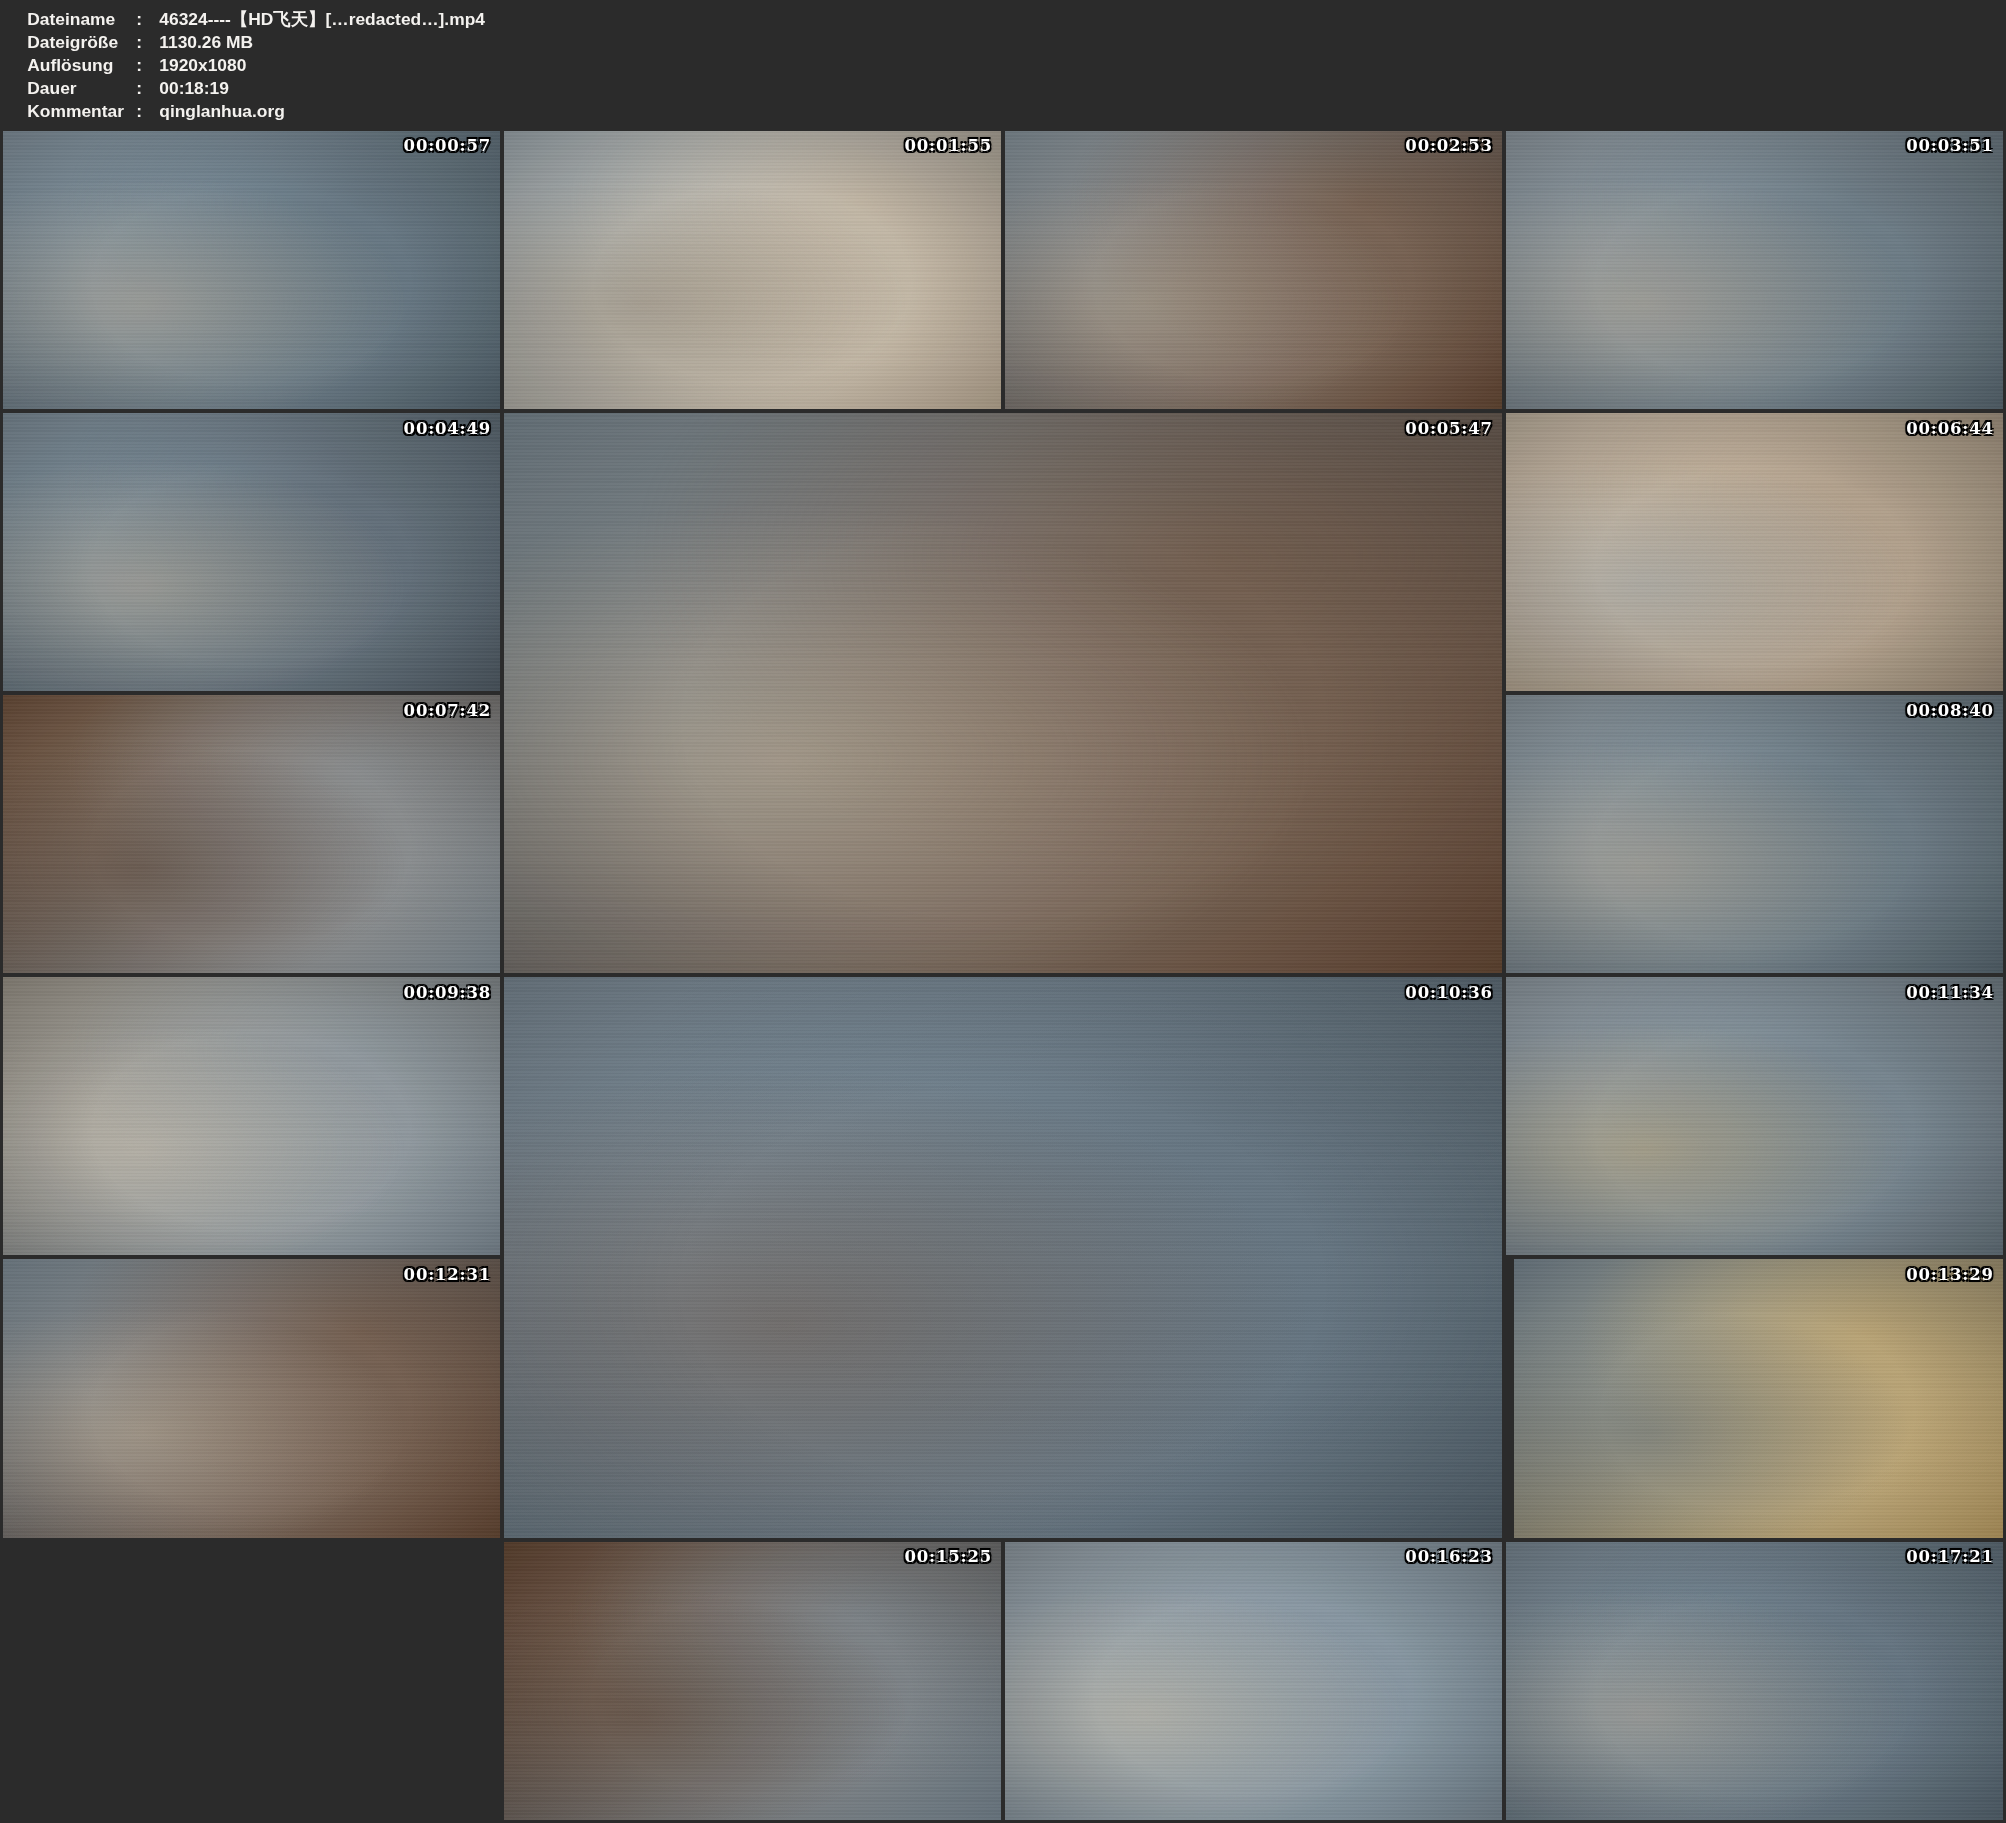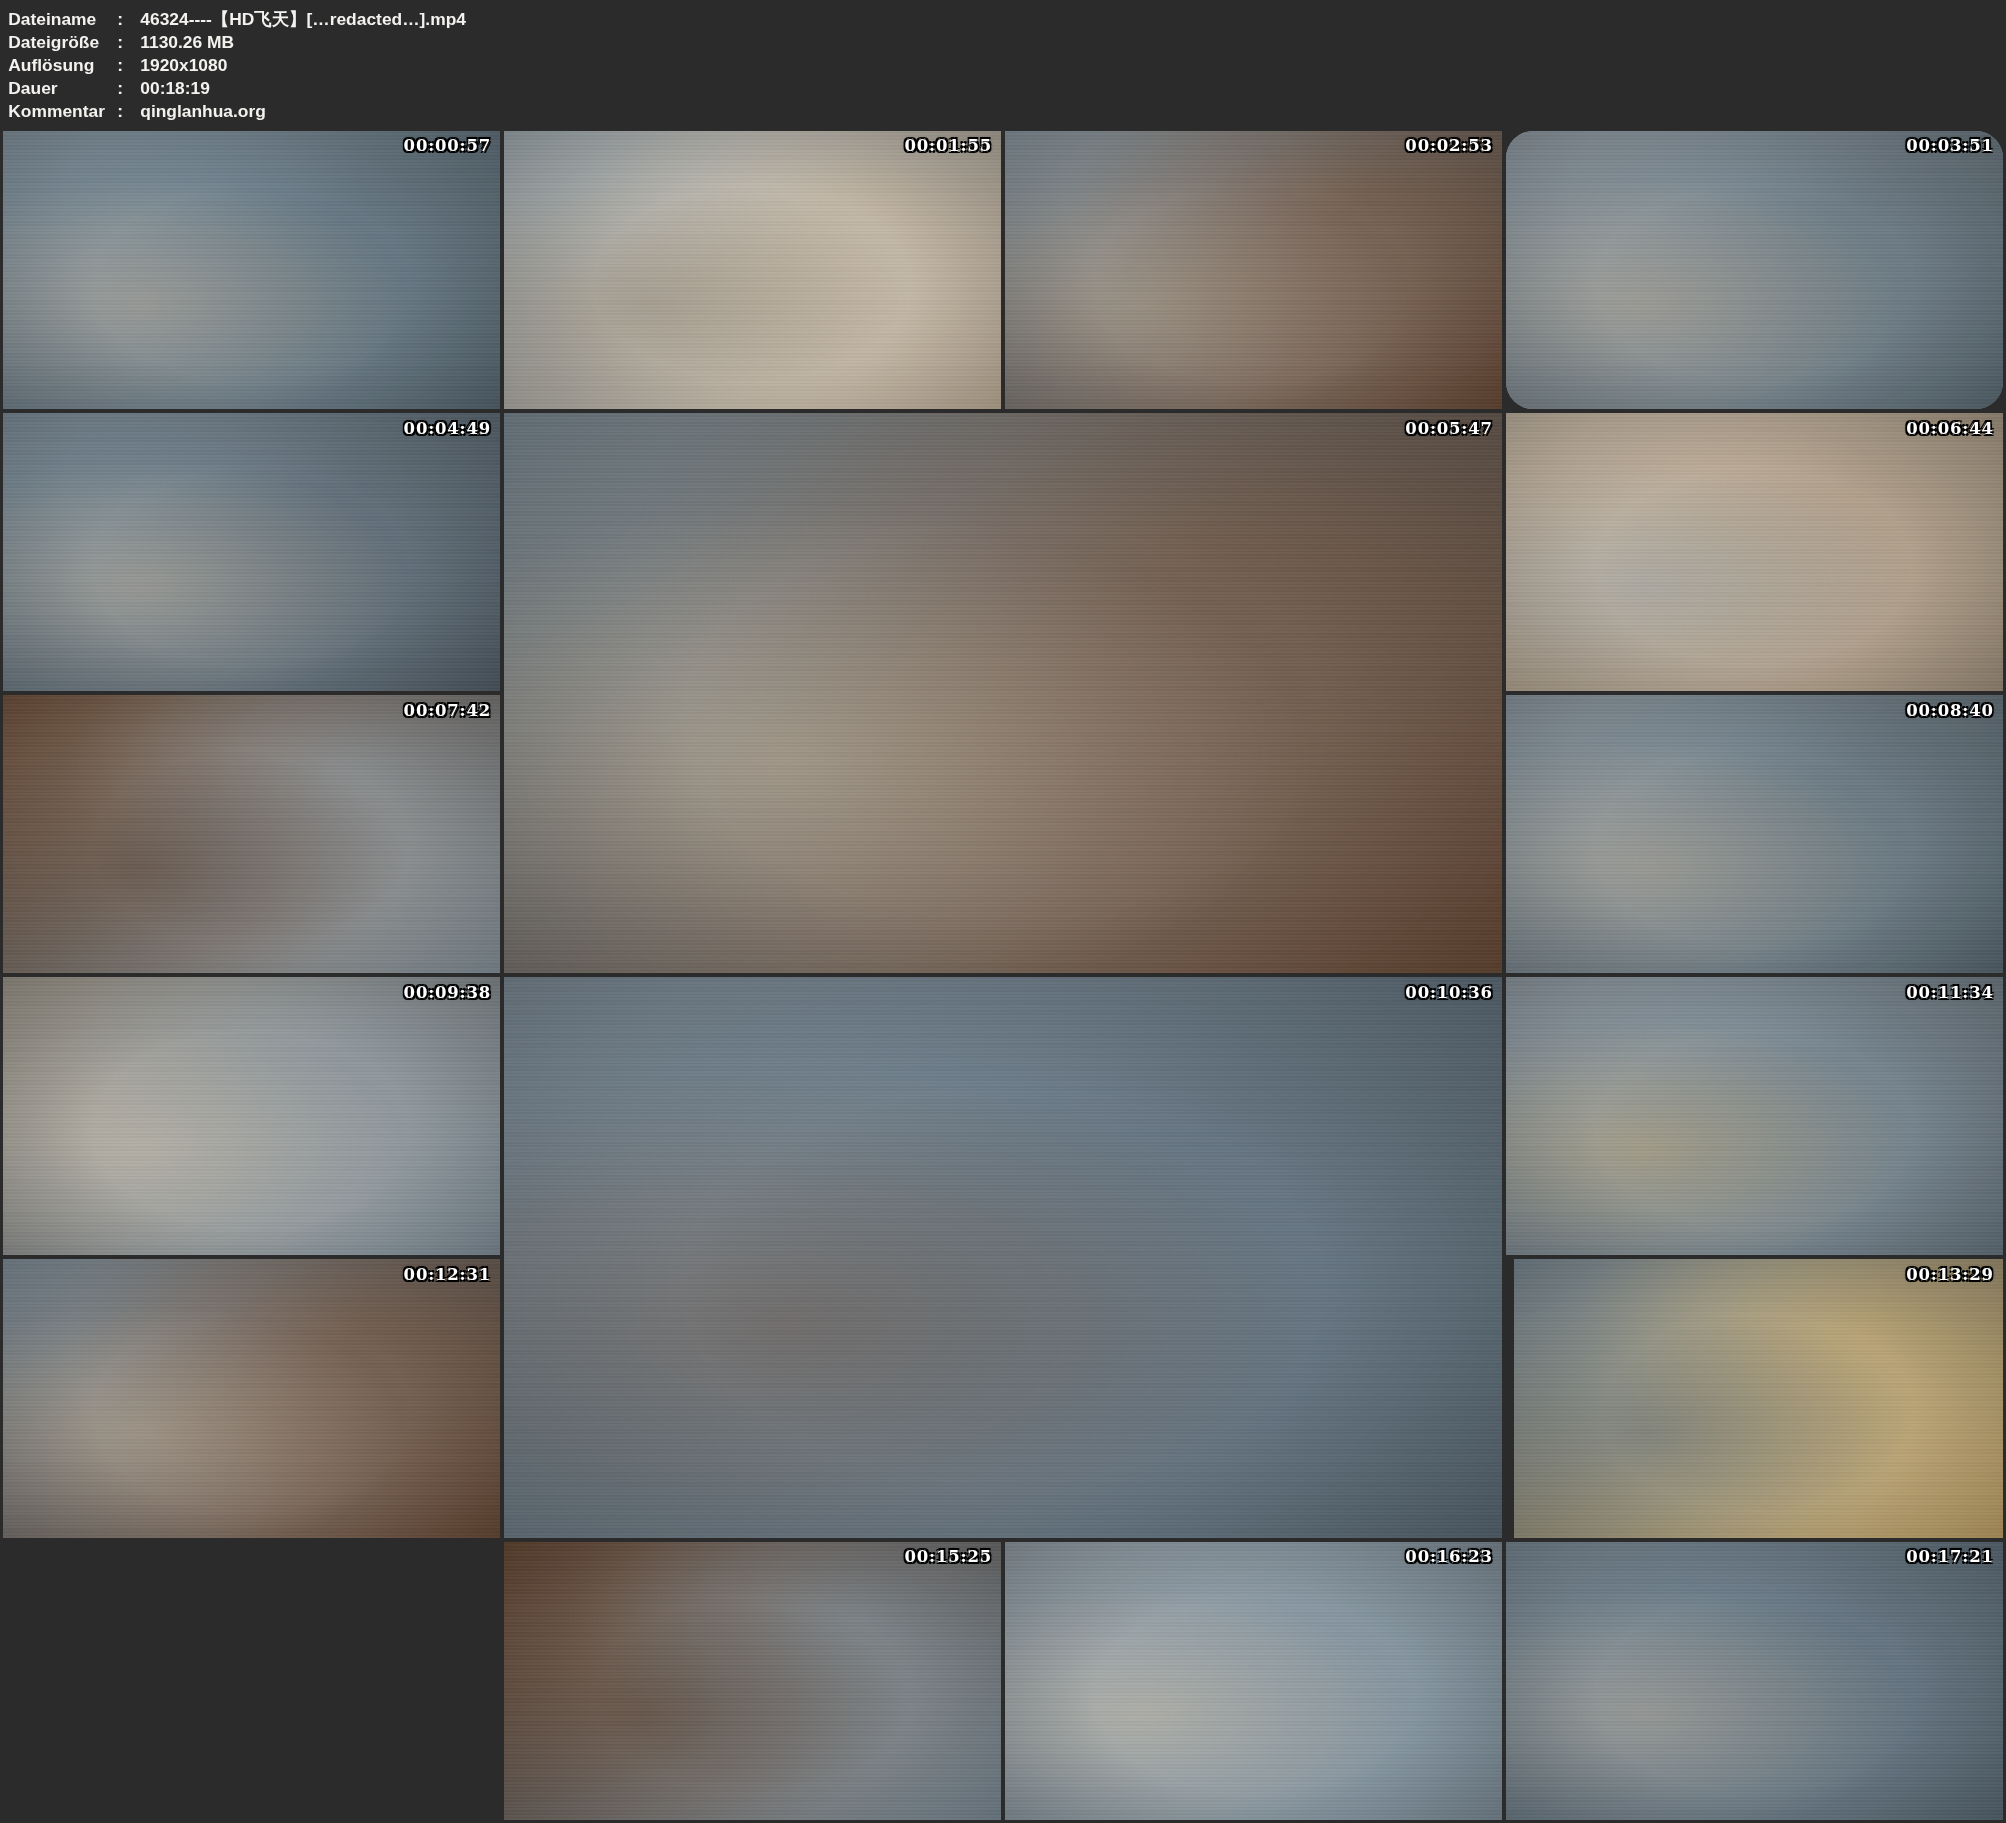--- a/index.html
+++ b/index.html
@@ -16,20 +16,21 @@
     padding: 8.3px 8.3px 3.3px 8.3px;
     background: #2b2b2b;
   }
   .meta-row {
     display: flex;
     color: #f4f2ef;
     font-weight: bold;
     font-size: 17.4px;
     line-height: 23px;
     white-space: nowrap;
+    margin-left: 19px;
   }
   .meta-label { width: 109px; flex: none; }
   .meta-colon { width: 23px; flex: none; }
   .meta-value { flex: 1; overflow: hidden; text-overflow: ellipsis; }
   
   .grid {
     display: grid;
     grid-template-columns: repeat(4, 1fr);
     grid-template-rows: repeat(6, 1fr);
     gap: 4.1px;
@@ -109,21 +110,21 @@
     <span class="ts">00:00:57</span>
   </div>
   <div class="tile" style="grid-area:1/2/2/3;">
     <div class="tile-fill" style="background: radial-gradient(at 28% 62%, rgba(138, 122, 99, 0.4) 0%, transparent 52%), radial-gradient(at 72% 26%, rgba(201, 183, 159, 0.533) 0%, transparent 58%), linear-gradient(145deg, rgb(170, 181, 187) 0%, rgb(201, 183, 159) 100%);"></div>
     <span class="ts">00:01:55</span>
   </div>
   <div class="tile" style="grid-area:1/3/2/4;padding-left:17px;">
     <div class="tile-fill" style="background: radial-gradient(at 28% 62%, rgba(185, 168, 143, 0.4) 0%, transparent 52%), radial-gradient(at 72% 26%, rgba(110, 78, 56, 0.533) 0%, transparent 58%), linear-gradient(145deg, rgb(147, 161, 170) 0%, rgb(110, 78, 56) 100%);"></div>
     <span class="ts">00:02:53</span>
   </div>
-  <div class="tile" style="grid-area:1/4/2/5;border-radius:27px;">
+  <div class="tile" style="grid-area:1/4/2/5;">
     <div class="tile-fill" style="background: radial-gradient(at 28% 62%, rgba(194, 174, 146, 0.4) 0%, transparent 52%), radial-gradient(at 72% 26%, rgba(95, 111, 121, 0.533) 0%, transparent 58%), linear-gradient(145deg, rgb(154, 165, 173) 0%, rgb(95, 111, 121) 100%);"></div>
     <span class="ts">00:03:51</span>
   </div>
 
   <div class="tile" style="grid-area:2/1/3/2;">
     <div class="tile-fill" style="background: radial-gradient(at 28% 62%, rgba(203, 184, 156, 0.4) 0%, transparent 52%), radial-gradient(at 72% 26%, rgba(86, 98, 108, 0.533) 0%, transparent 58%), linear-gradient(145deg, rgb(135, 153, 165) 0%, rgb(86, 98, 108) 100%);"></div>
     <span class="ts">00:04:49</span>
   </div>
   <div class="tile" style="grid-area:2/2/4/4;">
     <div class="tile-fill" style="background: radial-gradient(at 28% 62%, rgba(217, 198, 168, 0.4) 0%, transparent 52%), radial-gradient(at 72% 26%, rgba(110, 78, 56, 0.533) 0%, transparent 58%), linear-gradient(145deg, rgb(132, 149, 159) 0%, rgb(110, 78, 56) 100%);"></div>

